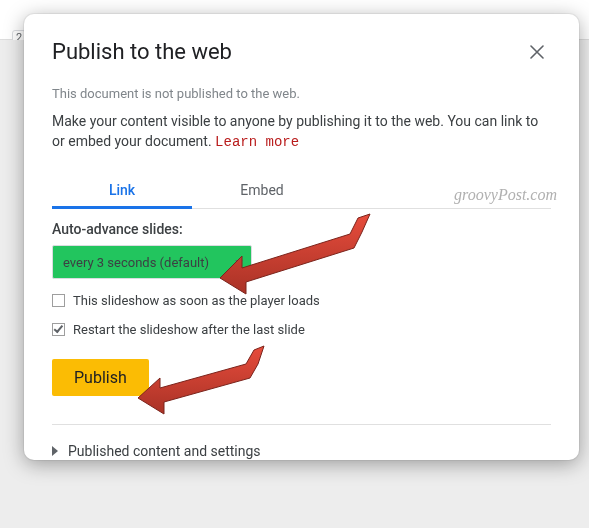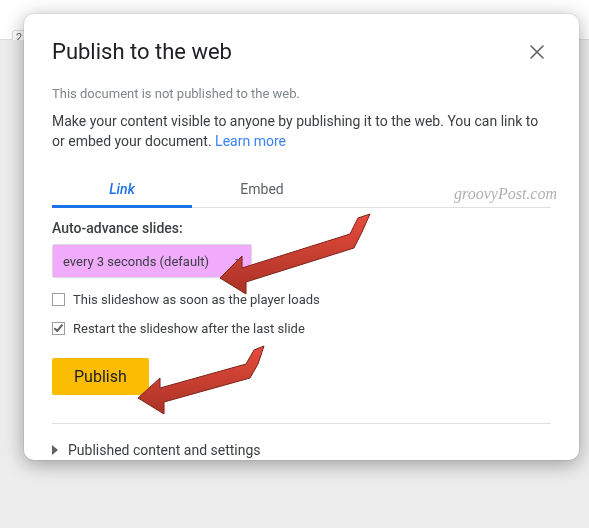--- a/index.html
+++ b/index.html
@@ -74,43 +74,43 @@
     font-size: 13px;
     color: #80868b;
   }
   .desc {
     margin-top: 10px;
     font-size: 14px;
     color: #3c4043;
     line-height: 20px;
   }
   .learn-more {
-    color: #3b82f6;
+    color: #b91c1c;
     text-decoration: none;
     cursor: pointer;
+    font-family: Liberation Mono, monospace;
   }
 
   .tabs {
     margin-top: 22px;
     display: flex;
     border-bottom: 1px solid #e0e0e0;
     position: relative;
   }
   .tab {
     text-align: center;
     font-size: 14px;
     color: #5f6368;
     padding: 8px 0 10px 0;
     cursor: pointer;
     width: 140px;
   }
   .tab.active {
     color: #1a73e8;
     font-weight: 500;
-    font-style: italic;
   }
   .tab-underline {
     position: absolute;
     bottom: -1px;
     left: 0;
     width: 140px;
     height: 3px;
     background: #1a73e8;
   }
   .watermark {
@@ -136,21 +136,21 @@
     border-radius: 2px;
     height: 34px;
     width: 200px;
     display: flex;
     align-items: center;
     padding: 0 8px 0 10px;
     font-size: 13px;
     color: #3c4043;
     cursor: pointer;
     justify-content: space-between;
-    background: #f0abfc;
+    background: #22c55e;
   }
   .select .caret {
     width: 0; height: 0;
     border-left: 4px solid transparent;
     border-right: 4px solid transparent;
     border-top: 4px solid #5f6368;
   }
 
   .checkbox-row {
     display: flex;

